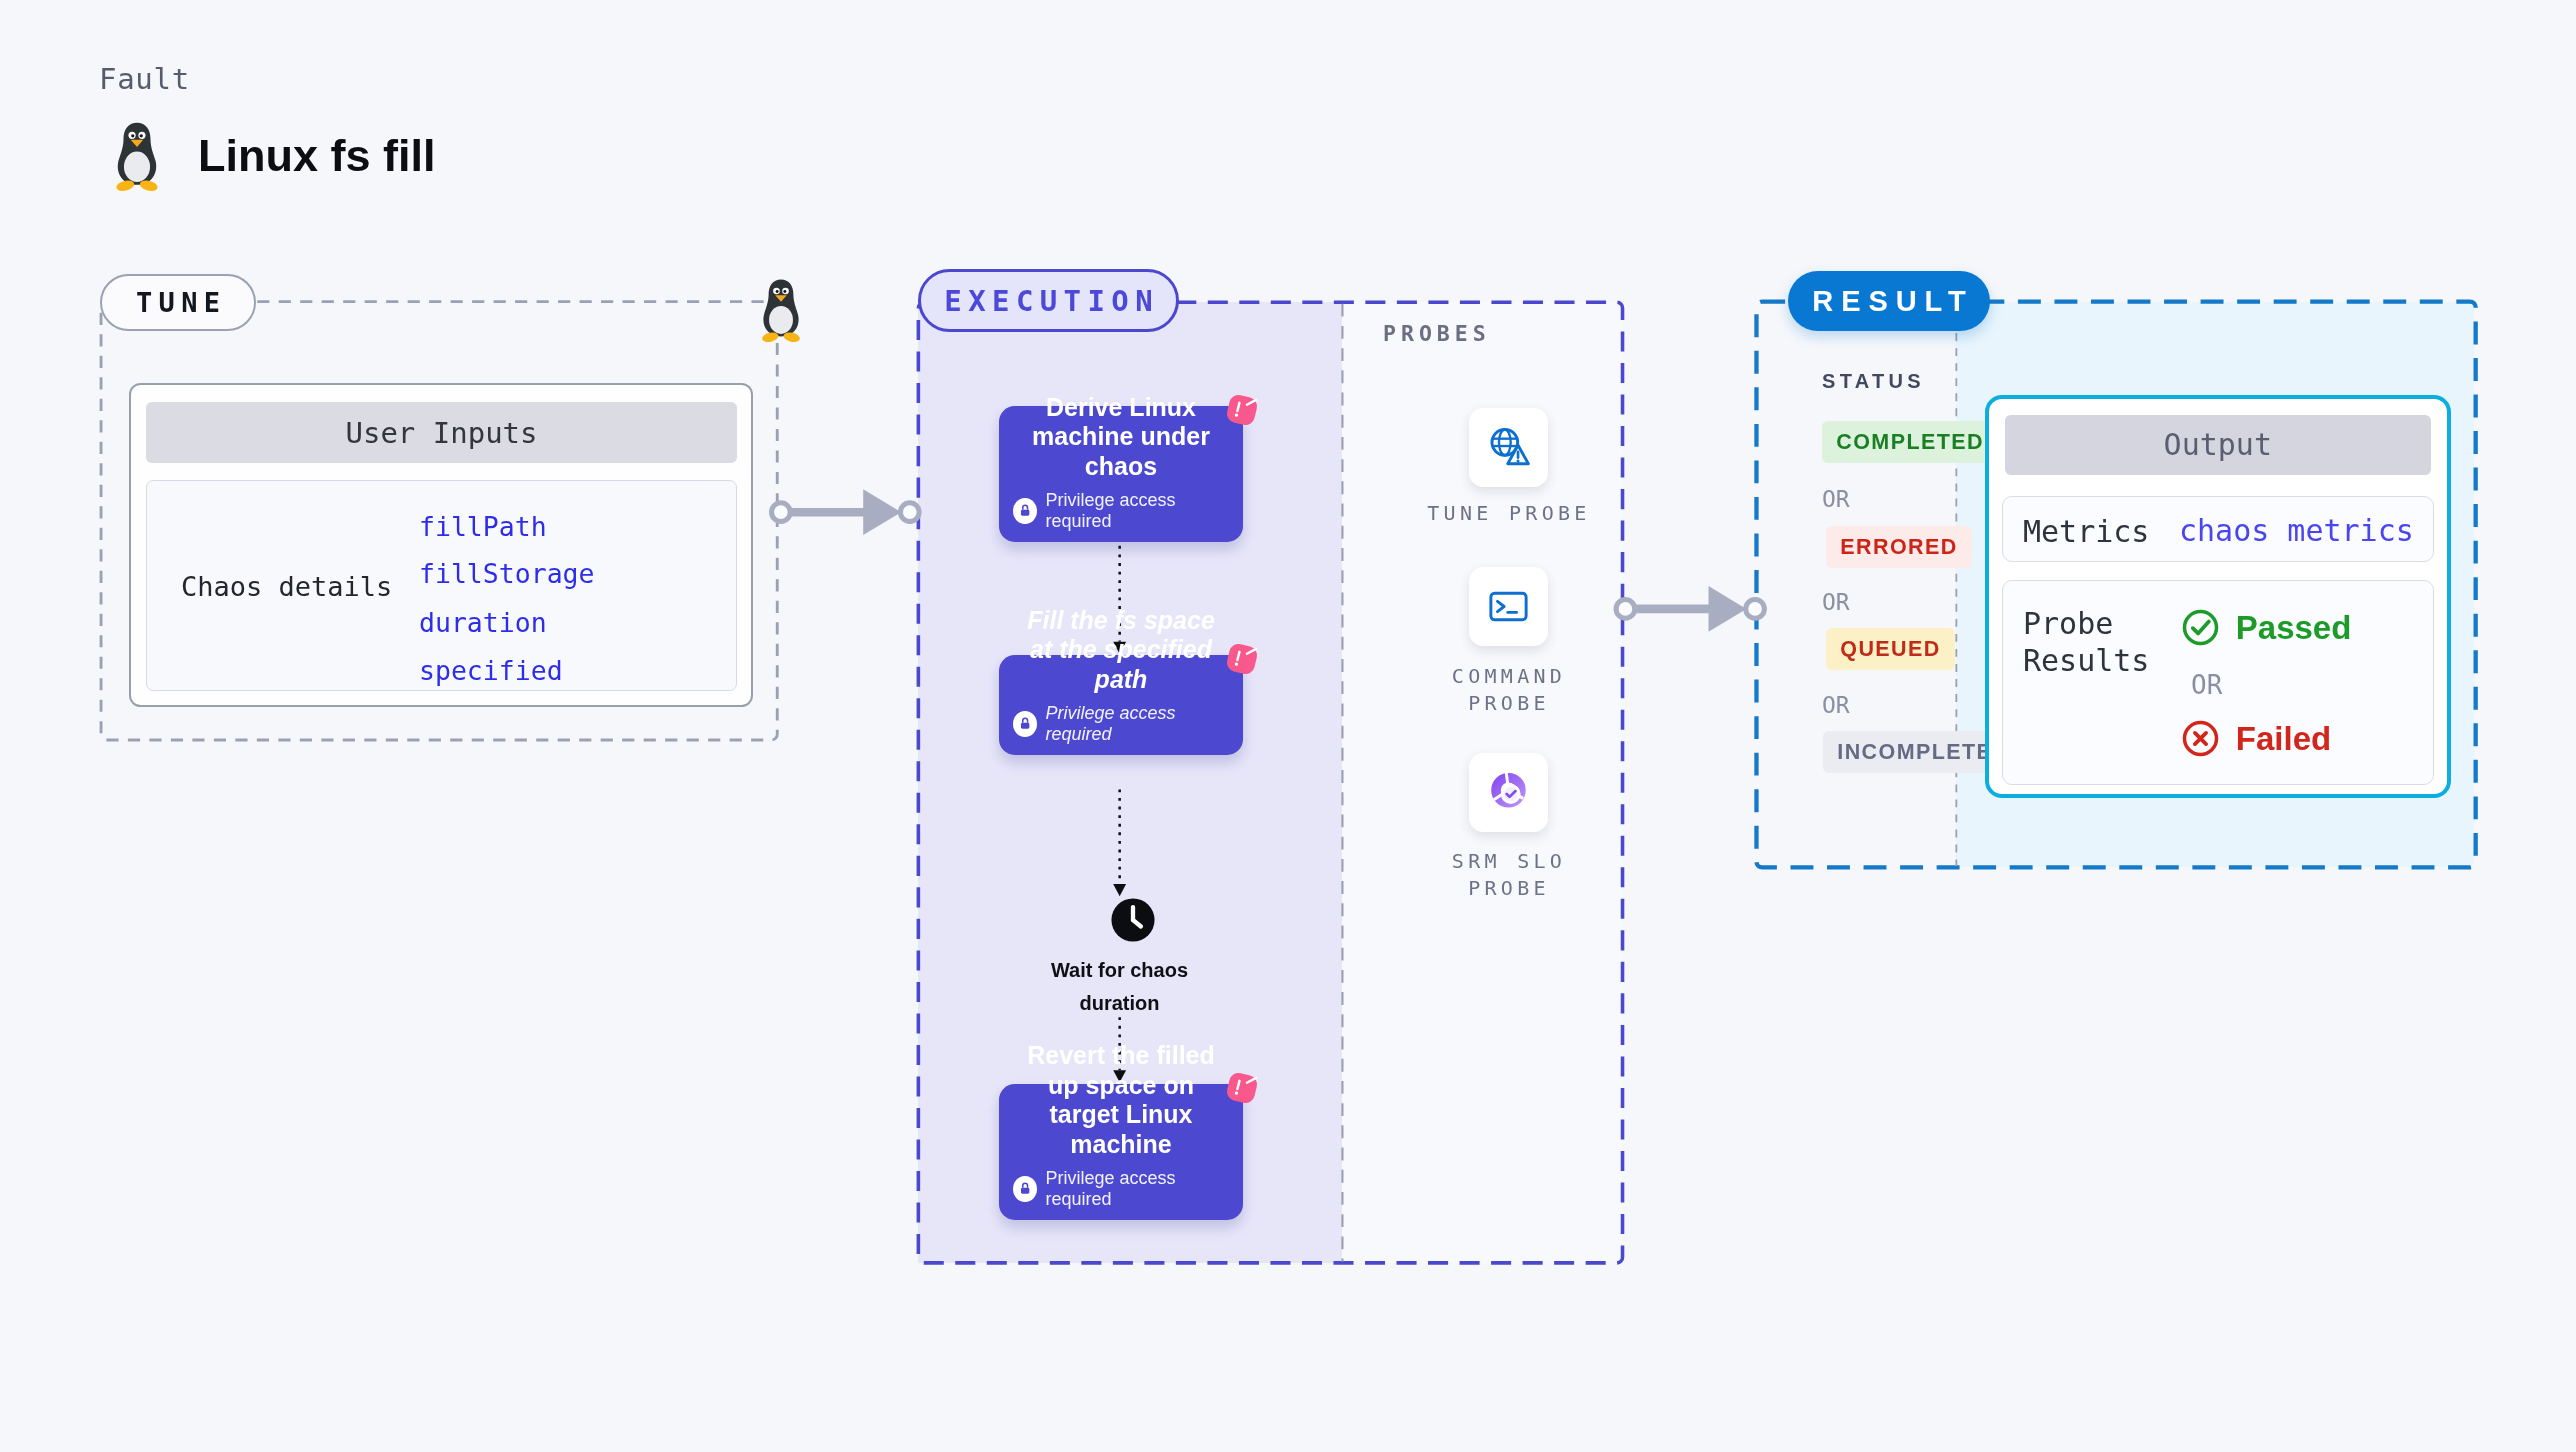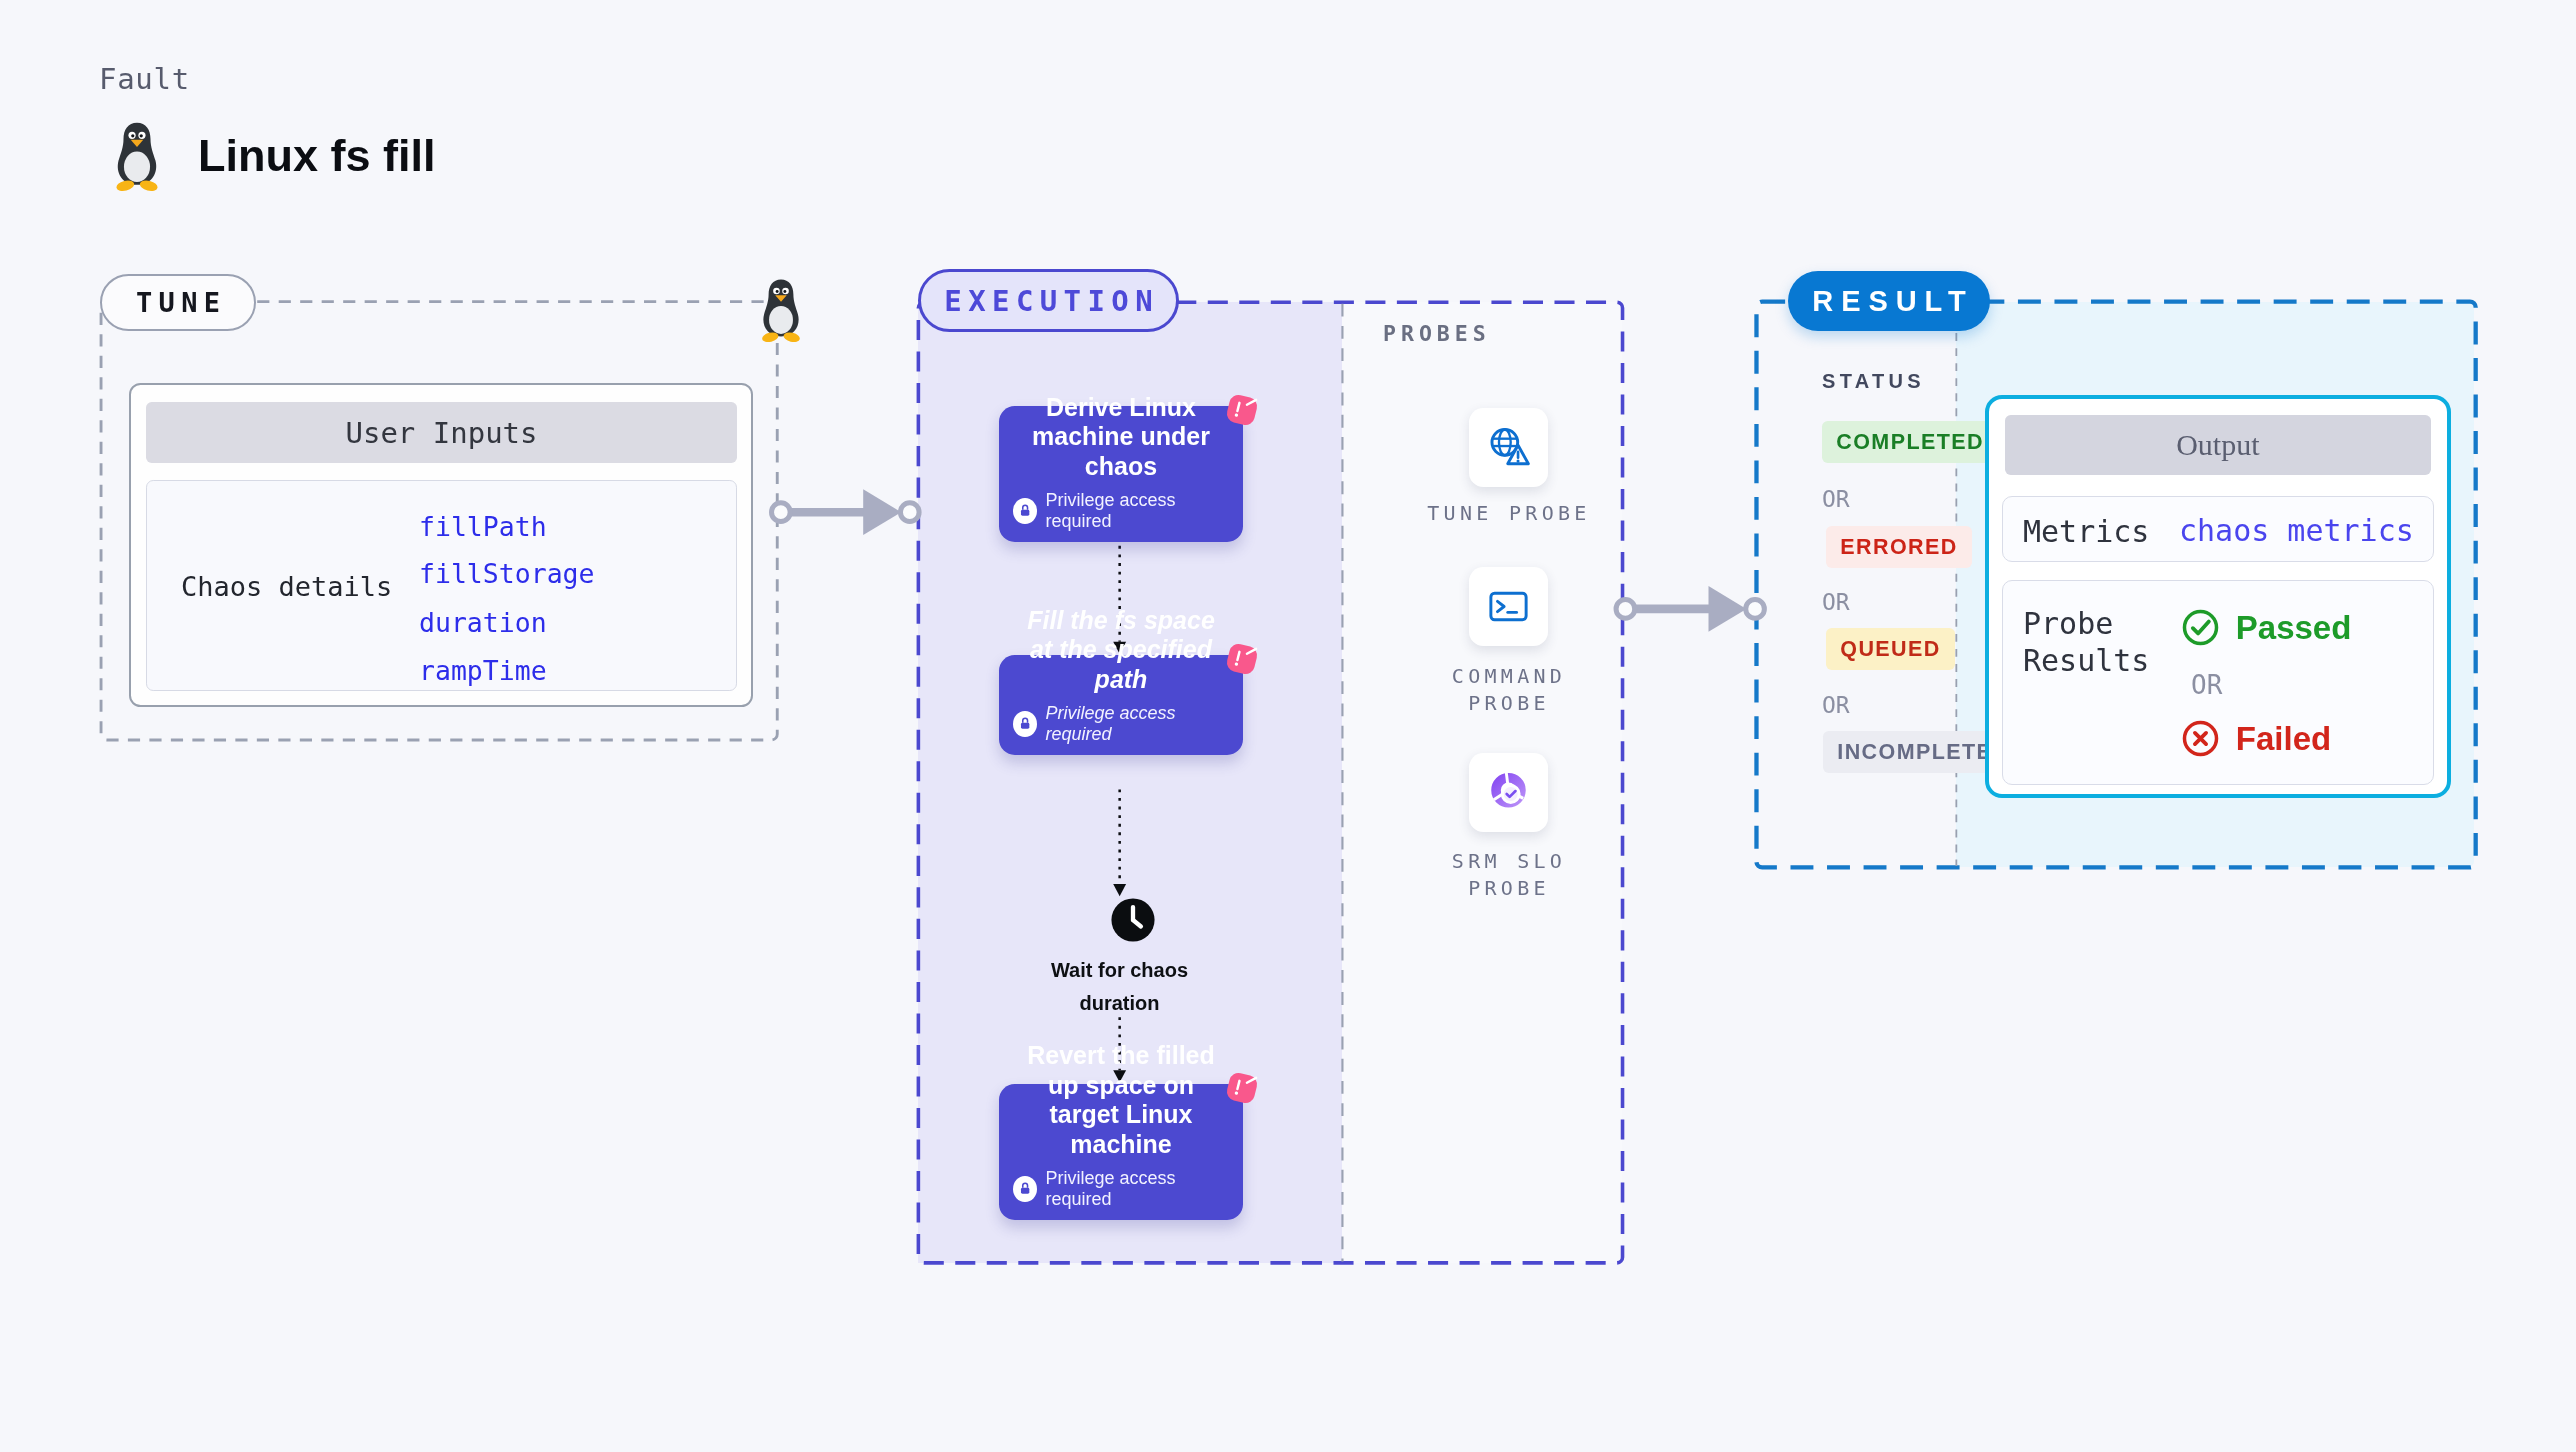--- a/index.html
+++ b/index.html
@@ -145,21 +145,21 @@
 
 <div class="abs ui-card" style="left:129px;top:383px;width:624px;height:324px;">
   <div class="abs ui-header mono" style="left:15px;top:17px;width:591px;height:61px;">
     <span>User Inputs</span>
   </div>
   <div class="abs ui-body" style="left:15px;top:95px;width:591px;height:211px;">
     <div class="abs mono chaos-label" style="left:26px;top:90px;">Chaos details</div>
     <div class="abs mono param" style="left:272px;top:30px;">fillPath</div>
     <div class="abs mono param" style="left:272px;top:77px;">fillStorage</div>
     <div class="abs mono param" style="left:272px;top:126px;">duration</div>
-    <div class="abs mono param" style="left:272px;top:174px;">rampTime</div>
+    <div class="abs mono param" style="left:272px;top:174px;">specified</div>
   </div>
 </div>
 
 <div class="abs pill pill-exec mono" style="left:918px;top:269px;width:261px;height:63px;">
   <span style="padding-left:6.4px;">EXECUTION</span>
 </div>
 
 <div class="abs exec-card" style="left:999px;top:406px;width:244px;height:136px;">
   <div class="t">Derive Linux machine under chaos</div>
   <div class="priv">
@@ -280,21 +280,21 @@
 
 <span class="abs badge b-completed" style="left:1822px;top:421px;">COMPLETED</span>
 <div class="abs mono or-txt" style="left:1822px;top:486px;">OR</div>
 <span class="abs badge b-errored" style="left:1826px;top:526px;">ERRORED</span>
 <div class="abs mono or-txt" style="left:1822px;top:589px;">OR</div>
 <span class="abs badge b-queued" style="left:1826px;top:628px;">QUEUED</span>
 <div class="abs mono or-txt" style="left:1822px;top:692px;">OR</div>
 <span class="abs badge b-incompleted" style="left:1823px;top:731px;">INCOMPLETED</span>
 
 <div class="abs output-card" style="left:1985px;top:395px;width:466px;height:403px;">
-  <div class="abs out-header mono" style="left:15.8px;top:15.8px;width:426px;height:60px;font-family:Liberation Serif, serif;">
+  <div class="abs out-header mono" style="left:15.8px;top:15.8px;width:426px;height:60px;">
     <span>Output</span>
   </div>
 
   <div class="abs out-row" style="left:13px;top:97px;width:432px;height:66px;">
     <div class="abs mono out-key" style="left:20px;top:15.8px;">Metrics</div>
     <div class="abs mono out-link" style="left:176px;top:15.8px;">chaos metrics</div>
   </div>
 
   <div class="abs out-row" style="left:13px;top:181px;width:432px;height:205px;">
     <div class="abs mono out-key" style="left:20px;top:24px;width:136px;">Probe Results</div>

